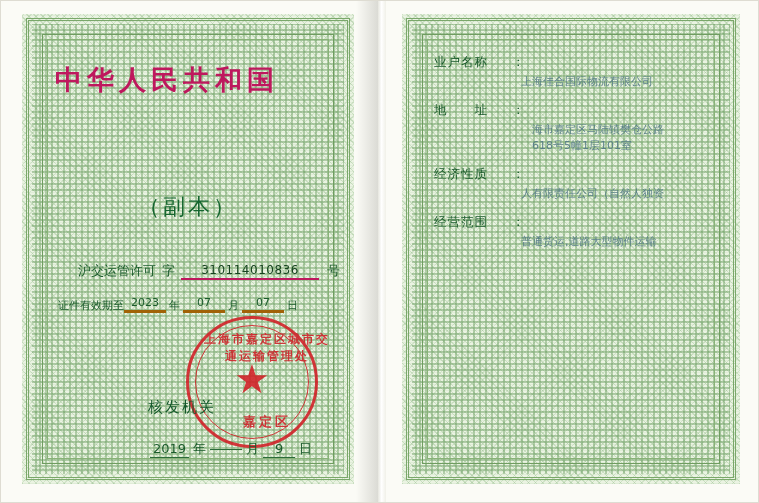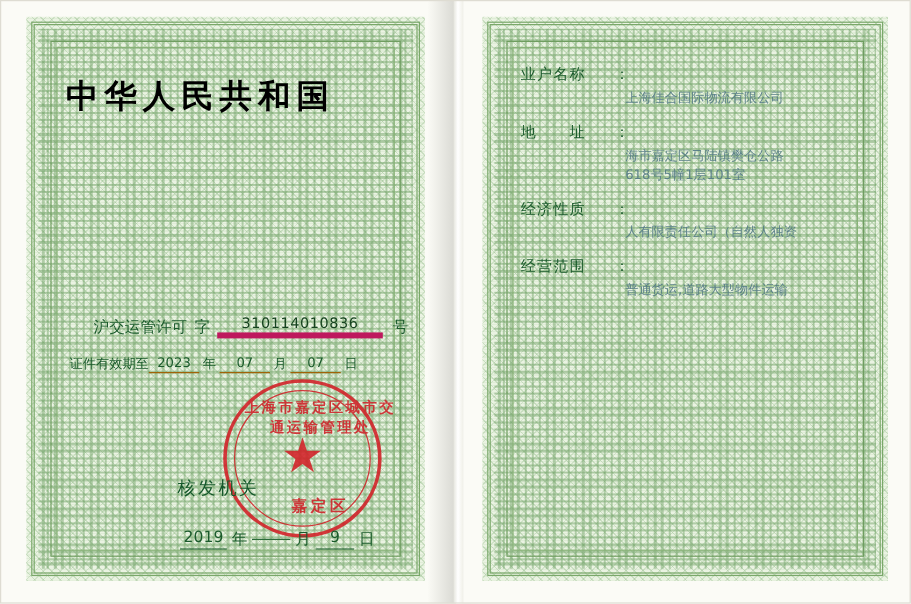--- a/index.html
+++ b/index.html
@@ -100,21 +100,21 @@
 
   
   .title-country {
     position: absolute;
     left: 47px;
     top: 62px;
     width: 240px;
     text-align: center;
     font-size: 27px;
     letter-spacing: 5px;
-    color: #000000;
+    color: #be185d;
     font-weight: bold;
     font-family: "DejaVu Serif", serif;
   }
   .title-main {
     position: absolute;
     left: 40px;
     top: 118px;
     width: 296px;
     text-align: center;
     font-size: 35px;
@@ -146,41 +146,41 @@
     font-size: 13px;
     color: #1b5b2c;
     font-family: "DejaVu Sans", sans-serif;
     padding-left: 20px;
   }
   .lic-line .lbl { white-space: nowrap; }
   .lic-line .zi  { padding: 0 6px; }
   .lic-line .num {
     flex: 1;
     text-align: center;
-    border-bottom: 5px solid #be185d;
+    border-bottom: 2px solid #be185d;
     padding-bottom: 1px;
     font-size: 12px;
     color: #16431f;
     letter-spacing: .5px;
   }
   .lic-line .hao { padding-left: 8px; }
 
   .valid-line {
     position: absolute;
     left: 58px;
     top: 296px;
     width: 262px;
     display: flex;
     align-items: flex-end;
     font-size: 11px;
     color: #1b5b2c;
     font-family: "DejaVu Sans", sans-serif;
   }
   .valid-line .u {
-    border-bottom: 1px solid #a16207;
+    border-bottom: 3px solid #a16207;
     padding: 0 4px 1px 4px;
     min-width: 34px;
     text-align: center;
   }
   .valid-line .g { padding: 0 3px; }
 
   .issuer-label {
     position: absolute;
     left: 148px;
     top: 398px;
@@ -279,21 +279,21 @@
   .frow .colon { width: 9px; flex: none; }
   .frow .v {
     flex: 1;
     color: #4a7d8c;
     font-size: 11px;
     line-height: 16px;
     font-family: "DejaVu Sans", sans-serif;
     opacity: .92;
     margin-top: 20px;
   }
-  .frow .v .l2 { display: block; }
+  .frow .v .l2 { display: block; padding-left: 11px; }
 
   
   .printed { filter: saturate(.75); }
 
   
   .edge-shadow-l {
     position: absolute;
     left: 356px; top: 0; width: 24px; height: 503px;
     background: linear-gradient(to right, rgba(0,0,0,0) 0%, rgba(90,90,80,.22) 100%);
   }
@@ -319,20 +319,21 @@
     <div class="leaf leaf-left">
       <div class="field"></div>
       <div class="border-outer lp-outer"></div>
       <div class="border-pattern lp-patt"></div>
       <div class="border-mid lp-mid"></div>
       <div class="border-inner lp-inner"></div>
 
       <div class="title-country">中华人民共和国</div>
 
 
+      <div class="title-sub">（副本）</div>
 
       <div class="lic-line">
         <span class="lbl">沪交运管许可</span>
         <span class="zi">字</span>
         <span class="num">310114010836</span>
         <span class="hao">号</span>
       </div>
 
       <div class="valid-line">
         <span>证件有效期至</span>

